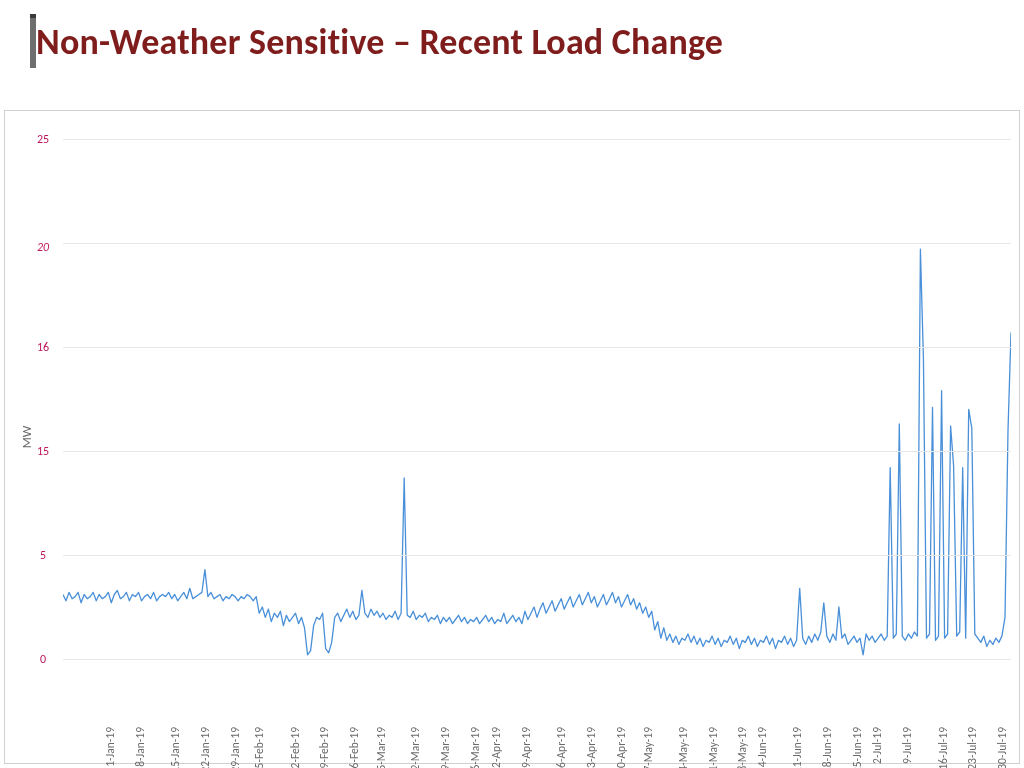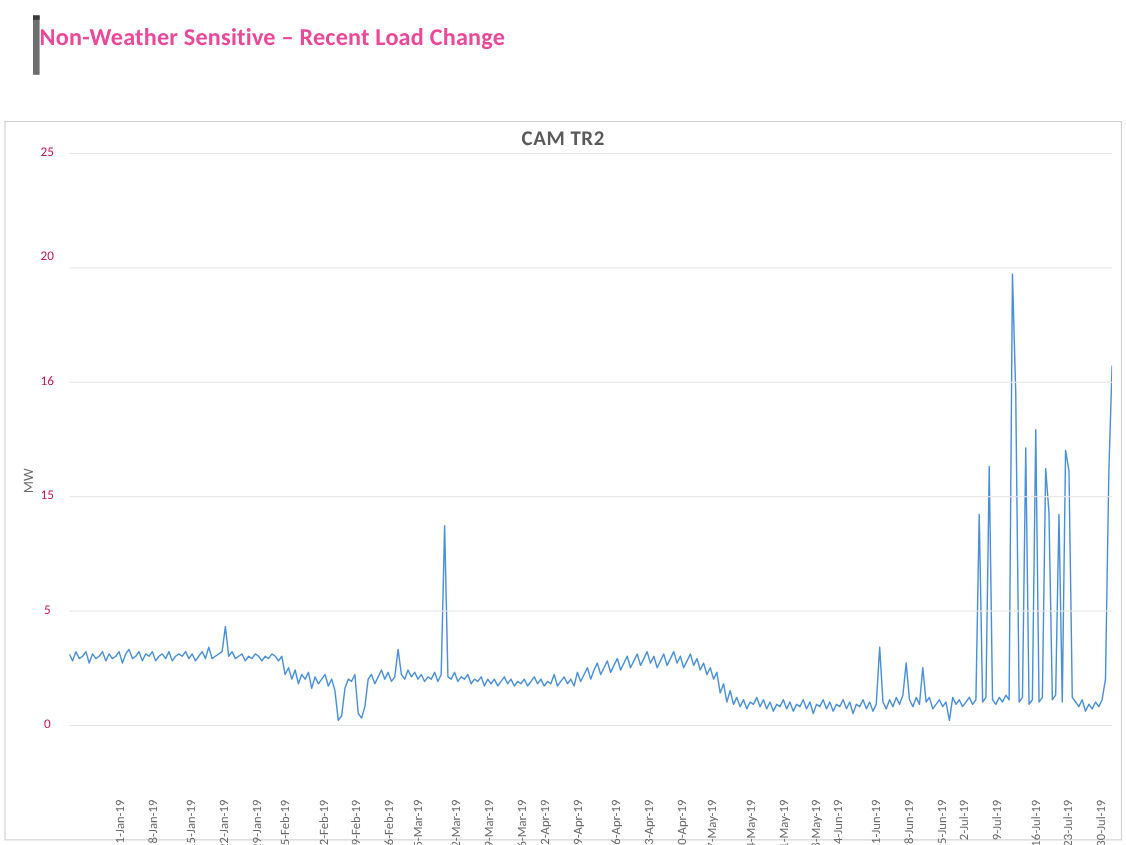--- a/index.html
+++ b/index.html
@@ -19,23 +19,23 @@
   .title-bar {
     position: absolute;
     left: -6px;
     top: -6px;
     width: 6px;
     height: 54px;
     background: #6e6e6e;
     border-top: 4px solid #3a3a3a;
   }
   .slide-title {
-    font-size: 22px;
+    font-size: 36px;
     font-weight: 700;
-    color: #ec4899;
+    color: #7f1d1d;
     letter-spacing: 0.2px;
   }
   .chart-frame {
     position: absolute;
     left: 4px;
     top: 110px;
     width: 1016px;
     height: 654px;
     border: 1px solid #d0d0d0;
   }
@@ -106,38 +106,37 @@
 </style>
 </head>
 <body>
 
 <div class="title-wrap">
   <div class="title-bar"></div>
   <div class="slide-title">Non-Weather Sensitive – Recent Load Change</div>
 </div>
 
 <div class="chart-frame">
-  <div class="chart-title">CAM TR2</div>
 
   <div class="y-axis-label">MW</div>
 
   <div class="plot-area" id="plot">
     <svg class="series" id="series-svg" preserveAspectRatio="none" viewBox="0 0 948 520">
         <polyline points="0.0,455.5 3.0,461.8 6.0,453.4 9.1,459.7 12.1,457.6 15.1,453.4 18.1,463.8 21.1,455.5 24.2,459.7 27.2,457.6 30.2,453.4 33.2,461.8 36.2,455.5 39.2,459.7 42.3,457.6 45.3,453.4 48.3,463.8 51.3,455.5 54.3,451.4 57.4,459.7 60.4,457.6 63.4,453.4 66.4,461.8 69.4,455.5 72.5,457.6 75.5,453.4 78.5,461.8 81.5,457.6 84.5,455.5 87.6,459.7 90.6,453.4 93.6,461.8 96.6,457.6 99.6,455.5 102.6,457.6 105.7,453.4 108.7,459.7 111.7,455.5 114.7,461.8 117.7,457.6 120.8,453.4 123.8,459.7 126.8,449.3 129.8,459.7 132.8,457.6 135.9,455.5 138.9,453.4 141.9,430.6 144.9,457.6 147.9,453.4 151.0,459.7 154.0,457.6 157.0,455.5 160.0,461.8 163.0,457.6 166.1,459.7 169.1,455.5 172.1,457.6 175.1,461.8 178.1,457.6 181.1,459.7 184.2,455.5 187.2,457.6 190.2,461.8 193.2,457.6 196.2,474.2 199.3,468.0 202.3,478.4 205.3,470.1 208.3,482.6 211.3,474.2 214.4,478.4 217.4,472.2 220.4,486.7 223.4,476.3 226.4,482.6 229.5,478.4 232.5,474.2 235.5,484.6 238.5,478.4 241.5,488.8 244.5,515.8 247.6,511.7 250.6,486.7 253.6,478.4 256.6,480.5 259.6,474.2 262.7,509.6 265.7,513.8 268.7,503.4 271.7,478.4 274.7,474.2 277.8,482.6 280.8,476.3 283.8,470.1 286.8,478.4 289.8,472.2 292.9,480.5 295.9,476.3 298.9,451.4 301.9,474.2 304.9,478.4 307.9,470.1 311.0,476.3 314.0,472.2 317.0,478.4 320.0,474.2 323.0,480.5 326.1,476.3 329.1,478.4 332.1,472.2 335.1,480.5 338.1,474.2 341.2,339.0 344.2,476.3 347.2,478.4 350.2,472.2 353.2,480.5 356.3,476.3 359.3,478.4 362.3,474.2 365.3,482.6 368.3,478.4 371.4,480.5 374.4,476.3 377.4,484.6 380.4,478.4 383.4,482.6 386.4,478.4 389.5,484.6 392.5,480.5 395.5,476.3 398.5,482.6 401.5,478.4 404.6,484.6 407.6,480.5 410.6,482.6 413.6,478.4 416.6,484.6 419.7,480.5 422.7,476.3 425.7,482.6 428.7,478.4 431.7,484.6 434.8,480.5 437.8,482.6 440.8,474.2 443.8,484.6 446.8,480.5 449.8,476.3 452.9,482.6 455.9,478.4 458.9,484.6 461.9,472.2 464.9,480.5 468.0,474.2 471.0,468.0 474.0,478.4 477.0,470.1 480.0,463.8 483.1,474.2 486.1,468.0 489.1,461.8 492.1,472.2 495.1,465.9 498.2,459.7 501.2,470.1 504.2,463.8 507.2,457.6 510.2,468.0 513.2,461.8 516.3,455.5 519.3,465.9 522.3,459.7 525.3,453.4 528.3,463.8 531.4,457.6 534.4,468.0 537.4,461.8 540.4,455.5 543.4,465.9 546.5,459.7 549.5,453.4 552.5,463.8 555.5,457.6 558.5,468.0 561.6,461.8 564.6,455.5 567.6,465.9 570.6,459.7 573.6,470.1 576.6,463.8 579.7,474.2 582.7,468.0 585.7,478.4 588.7,472.2 591.7,490.9 594.8,482.6 597.8,499.2 600.8,488.8 603.8,501.3 606.8,495.0 609.9,503.4 612.9,497.1 615.9,505.4 618.9,499.2 621.9,501.3 625.0,495.0 628.0,503.4 631.0,497.1 634.0,505.4 637.0,499.2 640.1,507.5 643.1,501.3 646.1,503.4 649.1,497.1 652.1,505.4 655.1,499.2 658.2,507.5 661.2,501.3 664.2,503.4 667.2,497.1 670.2,505.4 673.3,499.2 676.3,509.6 679.3,501.3 682.3,503.4 685.3,497.1 688.4,505.4 691.4,499.2 694.4,507.5 697.4,501.3 700.4,503.4 703.5,497.1 706.5,505.4 709.5,499.2 712.5,509.6 715.5,501.3 718.5,503.4 721.6,497.1 724.6,505.4 727.6,499.2 730.6,507.5 733.6,501.3 736.7,449.3 739.7,499.2 742.7,505.4 745.7,497.1 748.7,503.4 751.8,495.0 754.8,501.3 757.8,493.0 760.8,463.8 763.8,497.1 766.9,503.4 769.9,495.0 772.9,501.3 775.9,468.0 778.9,499.2 781.9,495.0 785.0,505.4 788.0,501.3 791.0,497.1 794.0,503.4 797.0,499.2 800.1,515.8 803.1,495.0 806.1,501.3 809.1,497.1 812.1,503.4 815.2,499.2 818.2,495.0 821.2,501.3 824.2,497.1 827.2,328.6 830.3,499.2 833.3,495.0 836.3,285.0 839.3,497.1 842.3,501.3 845.4,495.0 848.4,499.2 851.4,493.0 854.4,497.1 857.4,110.2 860.4,218.4 863.5,499.2 866.5,495.0 869.5,268.3 872.5,501.3 875.5,497.1 878.6,251.7 881.6,499.2 884.6,495.0 887.6,287.0 890.6,326.6 893.7,497.1 896.7,493.0 899.7,328.6 902.7,499.2 905.7,270.4 908.8,289.1 911.8,495.0 914.8,499.2 917.8,503.4 920.8,497.1 923.8,507.5 926.9,501.3 929.9,505.4 932.9,499.2 935.9,503.4 938.9,497.1 942.0,478.4 945.0,291.2 948.0,193.4" fill="none" stroke="#4a90d9" stroke-width="1.3" stroke-linejoin="round"></polyline>
       </svg>
   <div class="grid-line" style="top: 520px;"></div>
       <div class="y-tick" style="top: 520px;">0</div>
       <div class="grid-line" style="top: 416px;"></div>
       <div class="y-tick" style="top: 416px;">5</div>
       <div class="grid-line" style="top: 312px;"></div>
       <div class="y-tick" style="top: 312px;">15</div>
       <div class="grid-line" style="top: 208px;"></div>
       <div class="y-tick" style="top: 208px;">16</div>
       <div class="grid-line" style="top: 104px;"></div>
-      <div class="y-tick" style="top: 94px;">20</div>
+      <div class="y-tick" style="top: 108px; font-style: italic;">20</div>
       <div class="grid-line" style="top: 0px;"></div>
       <div class="y-tick" style="top: 0px;">25</div>
     </div>
 
   <div class="x-ticks" id="xticks">
       <div class="x-tick" style="left: 0px;">1-Jan-19</div>
       <div class="x-tick" style="left: 29.625px;">8-Jan-19</div>
       <div class="x-tick" style="left: 59.25px;">15-Jan-19</div>
       <div class="x-tick" style="left: 88.875px;">22-Jan-19</div>
       <div class="x-tick" style="left: 118.5px;">29-Jan-19</div>

